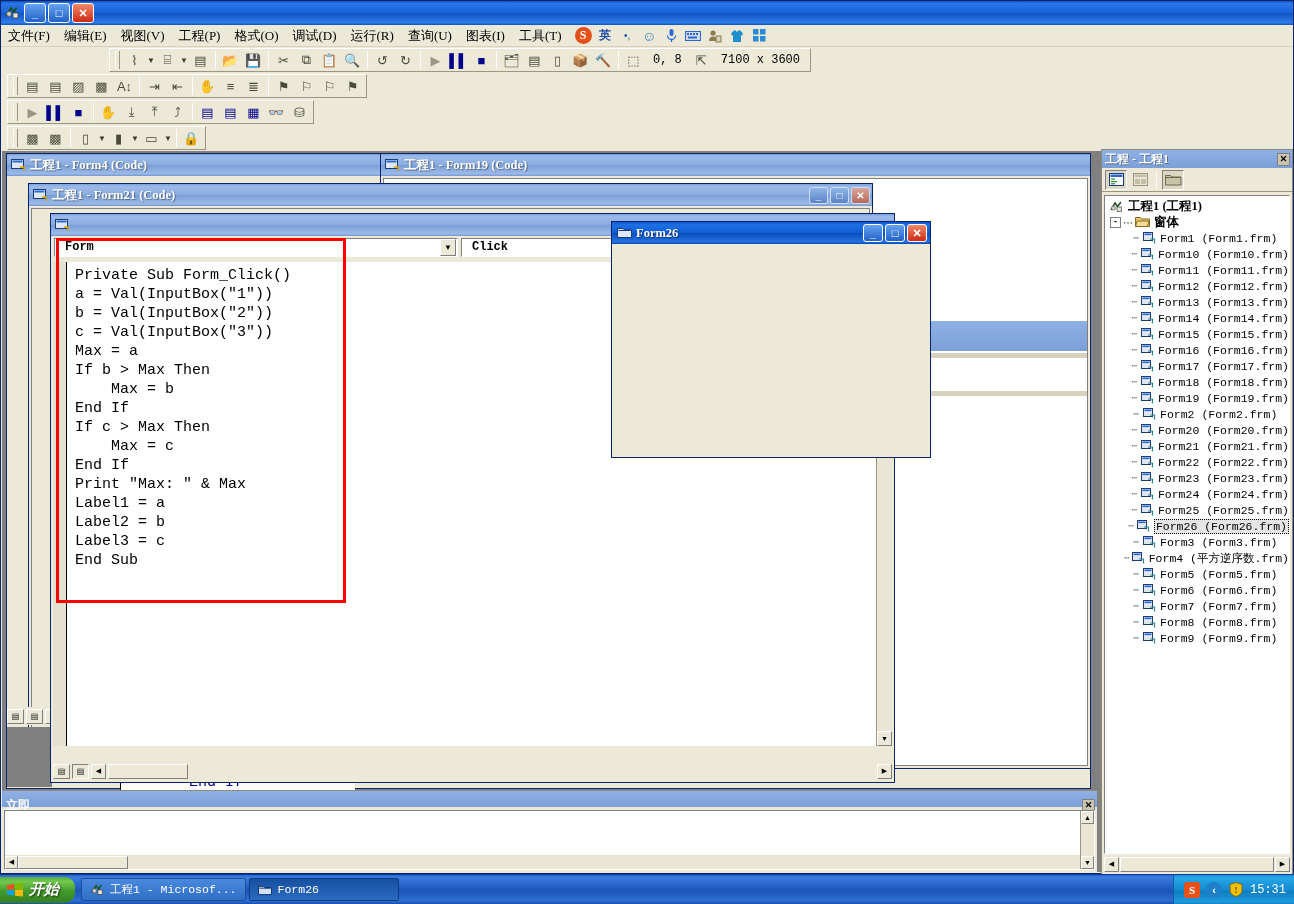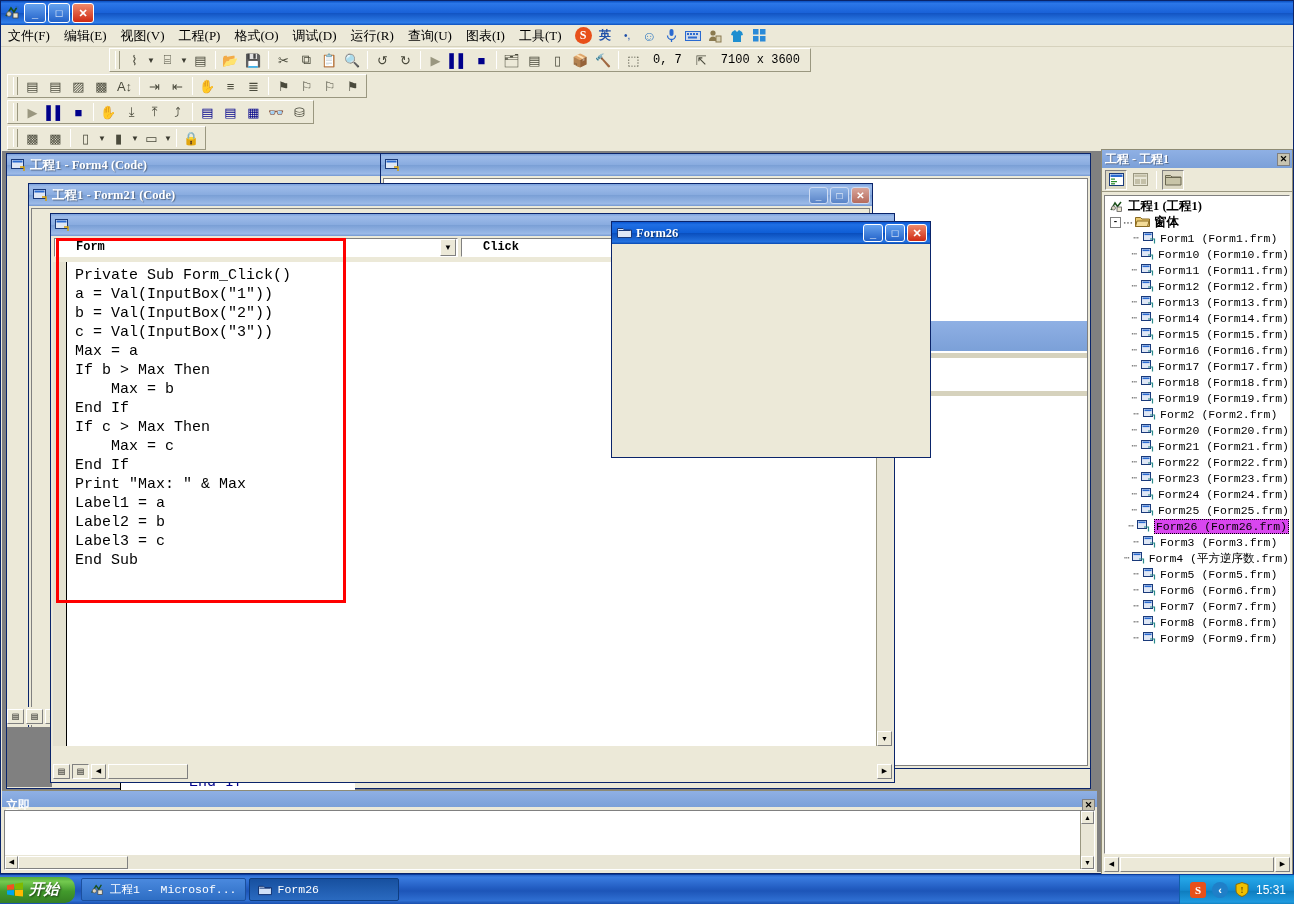--- a/index.html
+++ b/index.html
@@ -60,21 +60,21 @@
   .mdi-ico{width:15px;height:14px;margin-right:4px;position:relative;flex:0 0 auto;}
   .mwbtn{width:19px;height:17px;border:1px solid #cfdcf3;border-radius:3px;display:flex;
      align-items:center;justify-content:center;font-size:10px;font-weight:bold;color:#fff;}
   .mwbtn.min,.mwbtn.max{background:linear-gradient(180deg,#8fb4e6,#5a84c8);}
   .mwbtn.cls{background:linear-gradient(180deg,#d9a59a,#b56a5c);}
 
   .combobar{ height:22px; display:flex; align-items:center; background:#ece9d8; padding:2px 3px; gap:3px;}
   .combo{ height:19px; background:#fff; border:1px solid; border-color:#808080 #fff #fff #808080;
      display:flex; align-items:center; }
   .combo .cv{ flex:1; padding-left:10px; font-family:"Liberation Mono",monospace; font-size:12px;
-     font-weight:bold; color:#000; white-space:nowrap; overflow:hidden;margin-left:11px;}
+     font-weight:bold; color:#000; white-space:nowrap; overflow:hidden;}
   .combo .cbtn{ width:16px;height:17px;margin:0 1px; background:#ece9d8;
      border:1px solid; border-color:#fff #808080 #808080 #fff; display:flex;align-items:center;
      justify-content:center; font-size:8px; }
 
   .codearea{ background:#fff; position:relative; overflow:hidden; }
   .margin-strip{ position:absolute; left:0; top:0; bottom:0; width:14px; background:#e4e1d0;
      border-right:1px solid #000; }
   pre.code{ margin:0; padding:4px 0 0 22px; font-family:"Liberation Mono",monospace;
      font-size:15px; line-height:19px; color:#000; white-space:pre; }
 
@@ -114,21 +114,21 @@
   #prjwin .p-tools{ height:24px; display:flex; align-items:center; padding:2px 3px; gap:2px;
      border-bottom:1px solid #9a9780; }
   .ptbtn{ width:22px;height:20px;display:flex;align-items:center;justify-content:center;}
   .ptbtn.sel{ border:1px solid; border-color:#808080 #fff #fff #808080; background:#dcd8c4;}
   #prjtree{ position:absolute; left:2px; right:2px; top:45px; bottom:20px; background:#fff;
      border:1px solid; border-color:#808080 #fff #fff #808080; overflow:hidden; padding:2px 0 0 2px;}
   .tnode{ display:flex; align-items:center; height:16px; font-family:"Liberation Mono",monospace;
      font-size:11.5px; color:#000; white-space:nowrap;}
   .tnode.root{ font-family:"Liberation Serif",serif; font-weight:bold; font-size:12.5px;}
   .tnode.grp{ font-family:"Liberation Serif",serif; font-weight:bold; font-size:12.5px;}
-  .tnode.sel .lbl{ background:#d946ef; border:1px dotted #000; padding:0 1px;}
+  .tnode.sel .lbl{ background:#e5e5e5; border:1px dotted #000; padding:0 1px;}
   .indent{ display:inline-block; }
   .dashes{ display:inline-block; width:14px; color:#808080; font-size:10px; text-align:center;}
 
   
   #immediate{ position:absolute; left:0; bottom:0; width:1095px; height:82px; background:#ece9d8;
      border-top:1px solid #8e8b74; z-index:45;}
   #immediate .i-title{ height:16px; display:flex; align-items:center; padding:12px 2px 0 4px;
      background:linear-gradient(180deg,#8fb0e4,#7ba0d8);}
   #immediate .i-title .txt{ flex:1; color:#fff; font-family:"Liberation Serif",serif;font-weight:bold;font-size:12px;}
   #immediate .i-body{ position:absolute; left:2px; right:2px; top:19px; bottom:2px; background:#fff;
@@ -143,21 +143,21 @@
      border-radius:0 10px 10px 0; color:#fff;}
   #startbtn .txt{ font-family:"Liberation Serif",serif; font-style:italic; font-weight:bold;
      font-size:15px; text-shadow:1px 1px 2px rgba(0,0,0,.6);}
   .taskbtn{ height:23px; min-width:150px; margin-right:3px; padding:0 8px; display:flex;align-items:center;gap:6px;
      border-radius:2px; color:#fff; font-family:"Liberation Mono",monospace; font-size:11.5px;
      background:linear-gradient(180deg,#4a89de,#2e6ec4); border:1px solid #1b4f9e;}
   .taskbtn.active{ background:linear-gradient(180deg,#17509f,#2a6ac0); border:1px solid #0e3d80;}
   #tray{ margin-left:auto; height:30px; display:flex; align-items:center; gap:6px; padding:0 8px 0 10px;
      background:linear-gradient(180deg,#1a8fd6 0%,#25a6e8 10%,#148ad0 50%,#0f7ec0 55%,#1f9be0 90%,#0c72b0 100%);
      border-left:1px solid #1060a8;}
-  #tray .clock{ color:#fff; font-family:Liberation Sans, sans-serif; font-size:12px; }
+  #tray .clock{ color:#fff; font-family:Liberation Mono, monospace; font-size:12px; }
   .tray-ico{ width:16px;height:16px;display:flex;align-items:center;justify-content:center;
      border-radius:3px; font-size:11px; font-weight:bold;}
 
   
   .sliver{ position:absolute; background:#ece9d8; border:1px solid #0a246a; }
   .procbtn{ width:17px;height:15px; background:#ece9d8; border:1px solid; border-color:#fff #808080 #808080 #fff;
      display:flex;align-items:center;justify-content:center; font-size:8px; color:#000;}
 </style>
 </head>
 <body>
@@ -261,21 +261,21 @@
       <span class="tbtn" style="color:#00008b">▌▌</span>
       <span class="tbtn" style="color:#00008b">■</span>
       <span class="tsep"></span>
       <span class="tbtn">🗂</span>
       <span class="tbtn">▤</span>
       <span class="tbtn">▯</span>
       <span class="tbtn">📦</span>
       <span class="tbtn">🔨</span>
       <span class="tsep"></span>
       <span class="tbtn">⬚</span>
-      <span class="tlabel">0, 7</span>
+      <span class="tlabel">0, 8</span>
       <span class="tbtn">⇱</span>
       <span class="tlabel">7100 x 3600</span>
     </div>
   </div>
 
   <div class="tbrow" style="padding-left:6px;">
     <div class="tbgroup">
       <span class="grip"></span>
       <span class="tbtn">▤</span>
       <span class="tbtn">▤</span>
@@ -356,20 +356,21 @@
 
     <div class="mdi" style="left:378px; top:2px; width:711px; height:616px;">
       <div class="mdi-title">
         <span class="mdi-ico">
           <svg width="15" height="14" viewBox="0 0 15 14">
               <rect x="0.5" y="1.5" width="12" height="9" fill="#dfe7f5" stroke="#1a3a7a"></rect>
               <rect x="1.5" y="2.5" width="10" height="2" fill="#2a6ad0"></rect>
               <path d="M9 9 L13 9 L13 13" stroke="#d8a000" stroke-width="1.4" fill="none"></path>
             </svg>
         </span>
+        <span class="txt">工程1 - Form19 (Code)</span>
       </div>
 
       <div style="position:absolute;left:2px;right:2px;top:24px;bottom:2px;background:#fff;border:1px solid #808080;">
         <div style="position:absolute;left:0;right:0;top:142px;height:30px;
                     background:linear-gradient(180deg,#8fb0e4,#7ba0d8);"></div>
         <div style="position:absolute;left:0;right:0;top:174px;height:5px;background:#d6d2bd;"></div>
         <div style="position:absolute;left:0;right:0;top:212px;height:5px;background:#d6d2bd;"></div>
       </div>
     </div>
 

